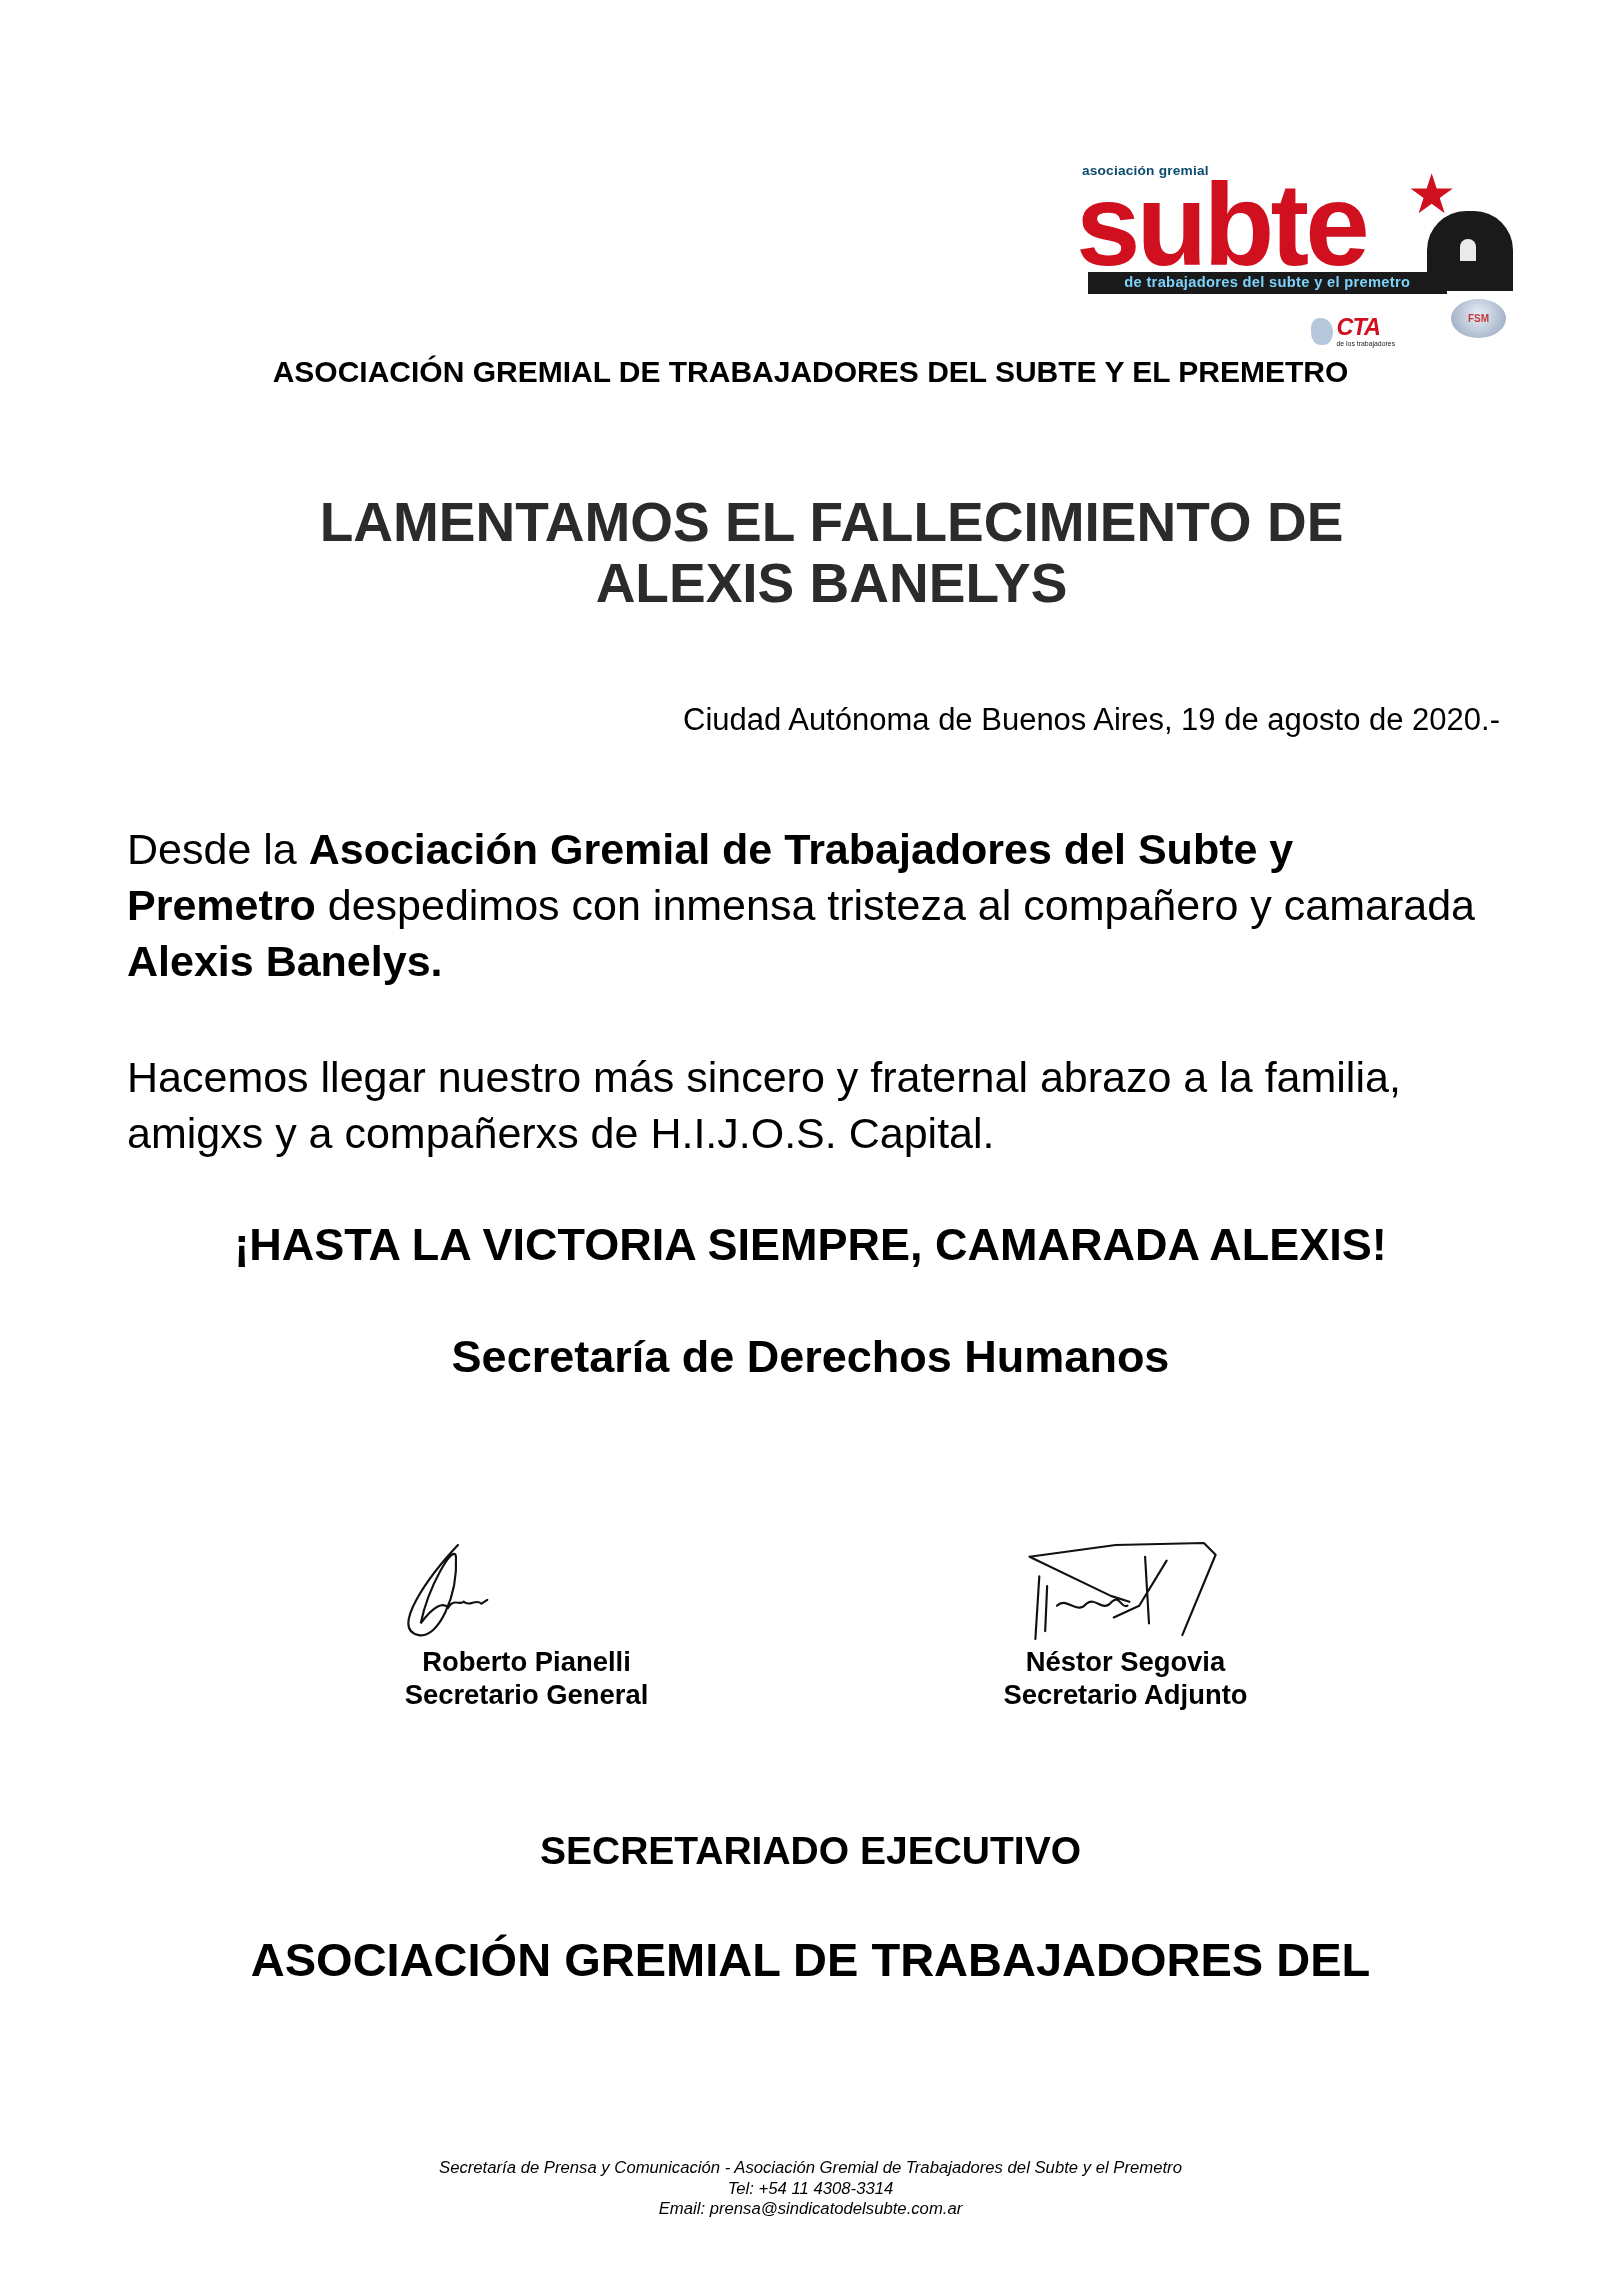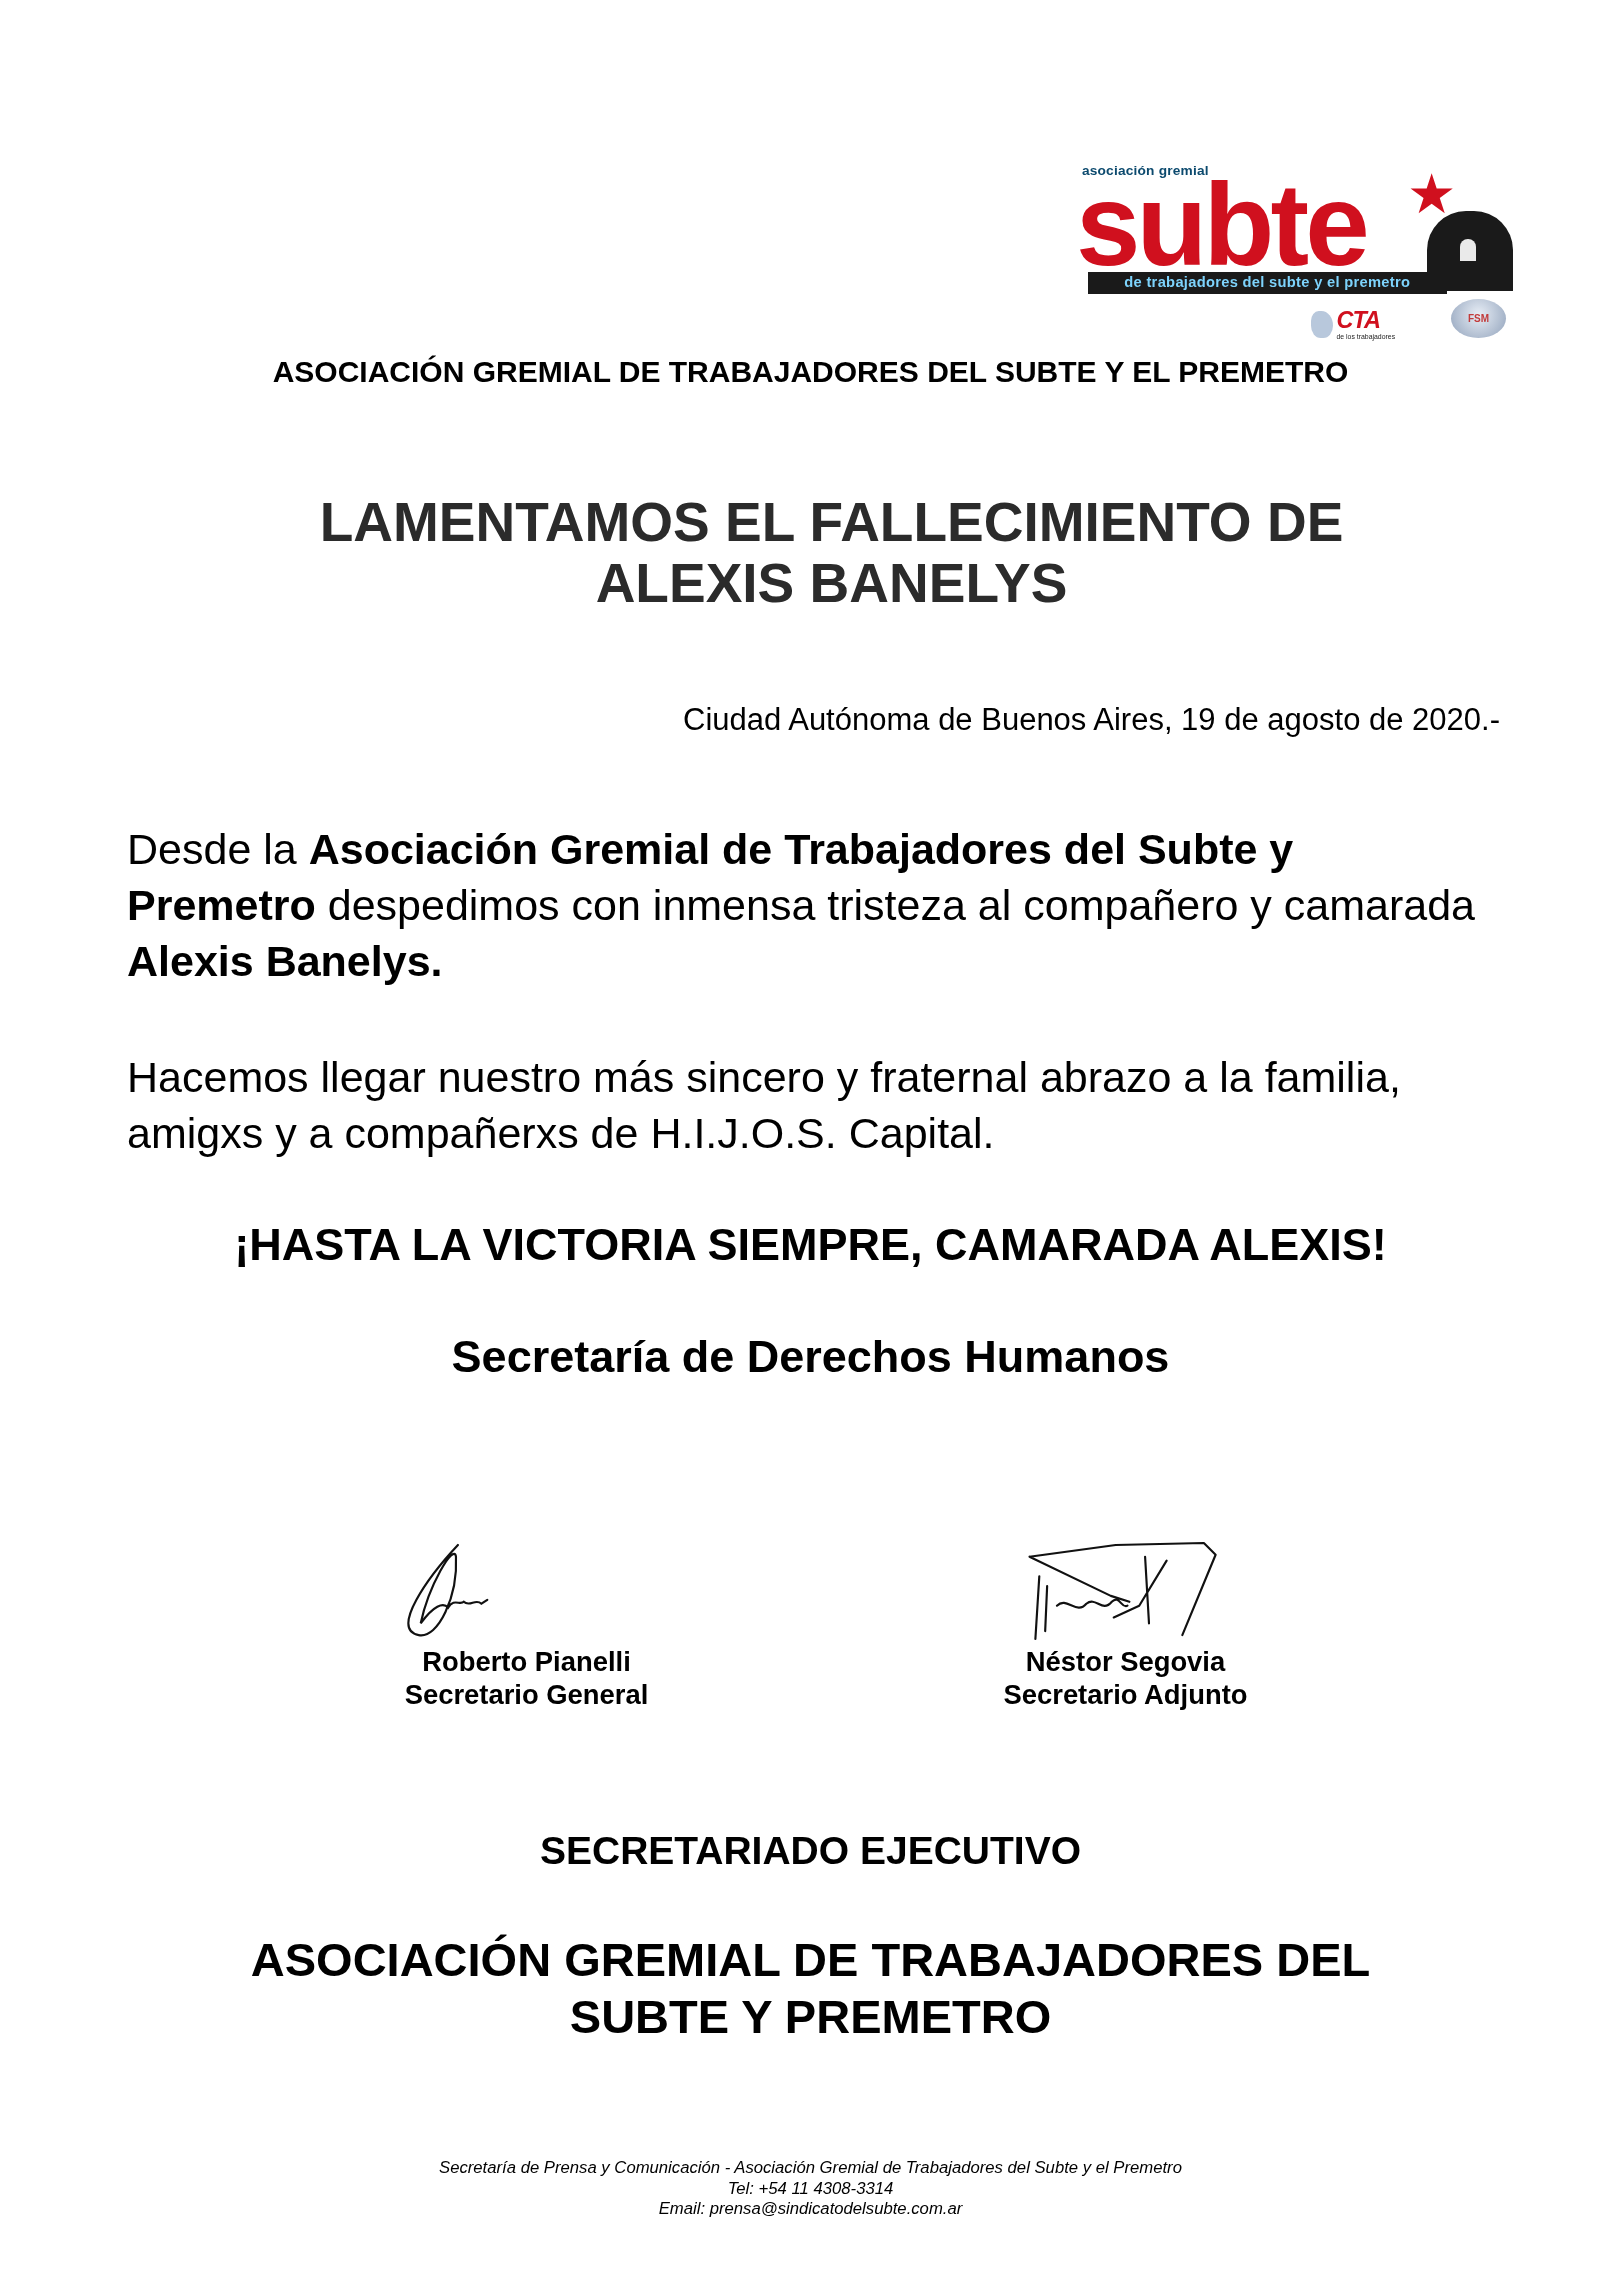--- a/index.html
+++ b/index.html
@@ -31,21 +31,21 @@
     }
     .logo .star {
       position: absolute; left: 331px; top: 9.8px; font-size: 55px; line-height: 55px; color: #d0101e;
     }
     .logo .band {
       position: absolute; left: 11.8px; top: 115px; width: 359px; height: 21.6px; background: #1a1a1a;
       color: #7dd3fc; font-weight: bold; font-size: 14.7px; line-height: 21.6px; text-align: center;
       letter-spacing: 0.3px; white-space: nowrap;
     }
     .logo .cta {
-      position: absolute; left: 235px; top: 152px; width: 106px; height: 33px; text-align: center;
+      position: absolute; left: 235px; top: 159px; width: 106px; height: 33px; text-align: center;
     }
     .logo .cta .cta-text {
       position: absolute; left: 25.5px; top: 0px; font-style: italic; font-weight: 900;
       font-size: 23.5px; line-height: 23.5px; color: #d0101e; letter-spacing: -1px;
     }
     .logo .cta .cta-sub {
       position: absolute; left: 25.5px; top: 23.5px; font-size: 6.9px; color: #222; white-space: nowrap;
     }
     .logo .cta .cta-map {
       position: absolute; left: 0px; top: 2px; width: 21.6px; height: 27.4px;
@@ -151,21 +151,20 @@
       <path d="M 122 20 L 210 8 L 300 6 L 312 18 L 278 100 M 122 20 L 205 60 L 224 66 M 132 40 L 128 104 M 140 50 L 138 96 M 150 70 C 160 60, 170 80, 180 68 C 190 60, 196 78, 206 66 C 214 58, 216 74, 222 70 M 240 20 L 244 88 M 262 24 L 234 70 L 208 82" fill="none" stroke="#111" stroke-width="2.2" stroke-linecap="round" stroke-linejoin="round"></path>
     </svg>
   </div>
   <div class="sig-name">Néstor Segovia</div>
   <div class="sig-role">Secretario Adjunto</div>
 </div>
 
 <div class="abs center exec">SECRETARIADO EJECUTIVO</div>
 <div class="abs center org-footer">
   <div>ASOCIACIÓN GREMIAL DE TRABAJADORES DEL</div>
-  <div>SUBTE Y PREMETRO</div>
 </div>
 
 <div class="abs center footer">
   <div>Secretaría de Prensa y Comunicación - Asociación Gremial de Trabajadores del Subte y el Premetro</div>
   <div>Tel: +54 11 4308-3314</div>
   <div>Email: prensa@sindicatodelsubte.com.ar</div>
 </div>
 
 
 </body></html>

